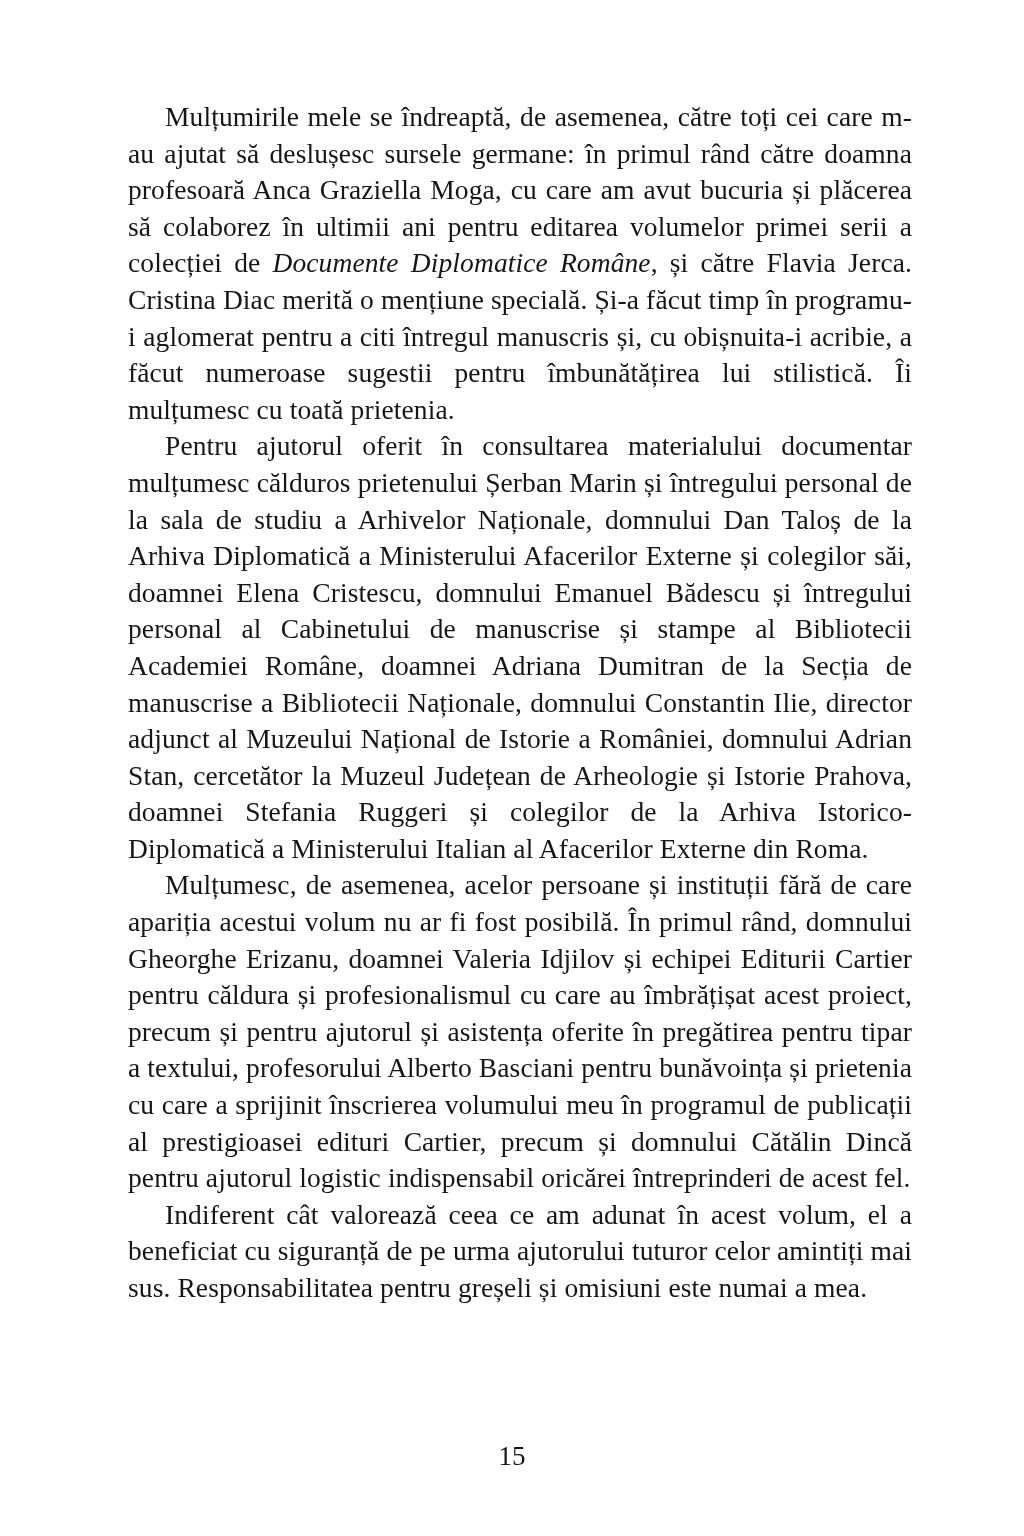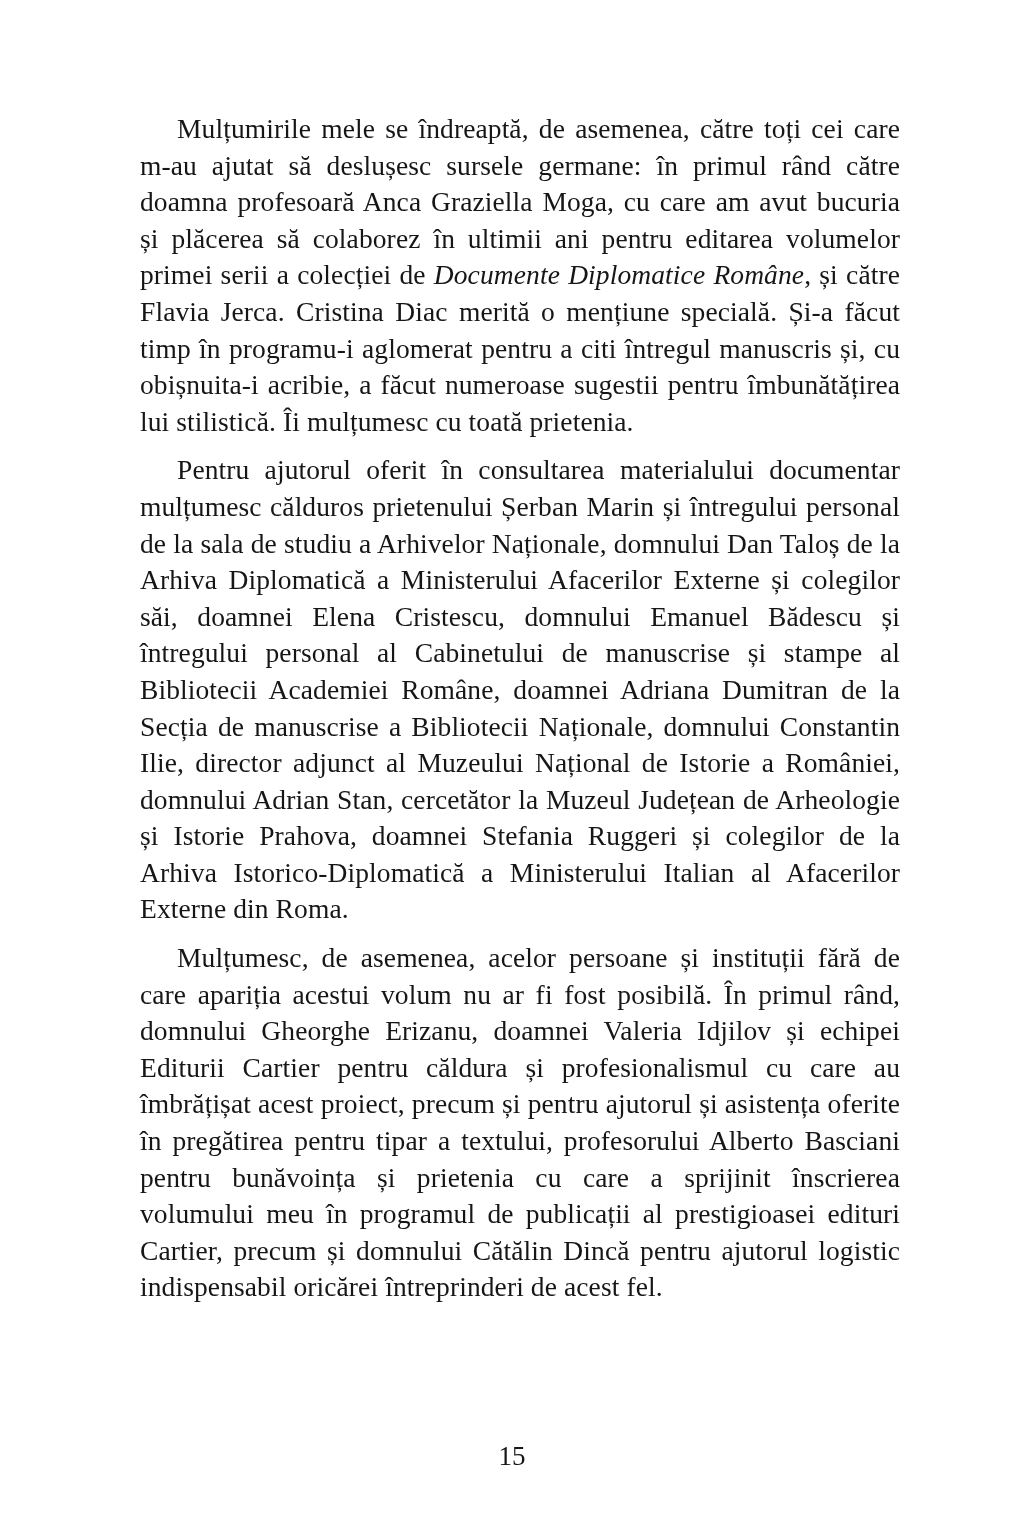--- a/index.html
+++ b/index.html
@@ -20,21 +20,21 @@
     position: absolute;
     left: 128px;
     top: 99px;
     width: 784px;
     font-size: 27.5px;
     line-height: 36.6px;
     text-align: justify;
     letter-spacing: 0.1px;
   }
   .para {
-    margin: 12px;
+    margin: 0;
     padding: 0;
     text-indent: 37px;
   }
   .title-italic {
     font-style: italic;
   }
   .signature {
     margin: 10px 0 0 0;
     padding: 0;
     text-indent: 0;
@@ -51,15 +51,16 @@
   }
 </style>
 </head>
 <body>
 
 <div class="page">
   <main class="text-block">
     <p class="para"><span>Mulțumirile mele se îndreaptă, de asemenea, către toți cei care m-au ajutat să deslușesc sursele germane: în primul rând către doamna profesoară Anca Graziella Moga, cu care am avut bucuria și plăcerea să colaborez în ultimii ani pentru editarea volumelor primei serii a colecției de </span><em class="title-italic">Documente Diplomatice Române</em><span>, și către Flavia Jerca. Cristina Diac merită o mențiune specială. Și-a făcut timp în programu-i aglomerat pentru a citi întregul manuscris și, cu obișnuita-i acribie, a făcut numeroase sugestii pentru îmbunătățirea lui stilistică. Îi mulțumesc cu toată prietenia.</span></p>
     <p class="para">Pentru ajutorul oferit în consultarea materialului documentar mulțumesc călduros prietenului Șerban Marin și întregului personal de la sala de studiu a Arhivelor Naționale, domnului Dan Taloș de la Arhiva Diplomatică a Ministerului Afacerilor Externe și colegilor săi, doamnei Elena Cristescu, domnului Emanuel Bădescu și întregului personal al Cabinetului de manuscrise și stampe al Bibliotecii Academiei Române, doamnei Adriana Dumitran de la Secția de manuscrise a Bibliotecii Naționale, domnului Constantin Ilie, director adjunct al Muzeului Național de Istorie a României, domnului Adrian Stan, cercetător la Muzeul Județean de Arheologie și Istorie Prahova, doamnei Stefania Ruggeri și colegilor de la Arhiva Istorico-Diplomatică a Ministerului Italian al Afacerilor Externe din Roma.</p>
     <p class="para">Mulțumesc, de asemenea, acelor persoane și instituții fără de care apariția acestui volum nu ar fi fost posibilă. În primul rând, domnului Gheorghe Erizanu, doamnei Valeria Idjilov și echipei Editurii Cartier pentru căldura și profesionalismul cu care au îmbrățișat acest proiect, precum și pentru ajutorul și asistența oferite în pregătirea pentru tipar a textului, profesorului Alberto Basciani pentru bunăvoința și prietenia cu care a sprijinit înscrierea volumului meu în programul de publicații al prestigioasei edituri Cartier, precum și domnului Cătălin Dincă pentru ajutorul logistic indispensabil oricărei întreprinderi de acest fel.</p>
+    <p class="para">Indiferent cât valorează ceea ce am adunat în acest volum, el a beneficiat cu siguranță de pe urma ajutorului tuturor celor amintiți mai sus. Responsabilitatea pentru greșeli și omisiuni este numai a mea.</p>
   </main>
   <footer class="page-number">15</footer>
 </div>
 
 </body></html>

